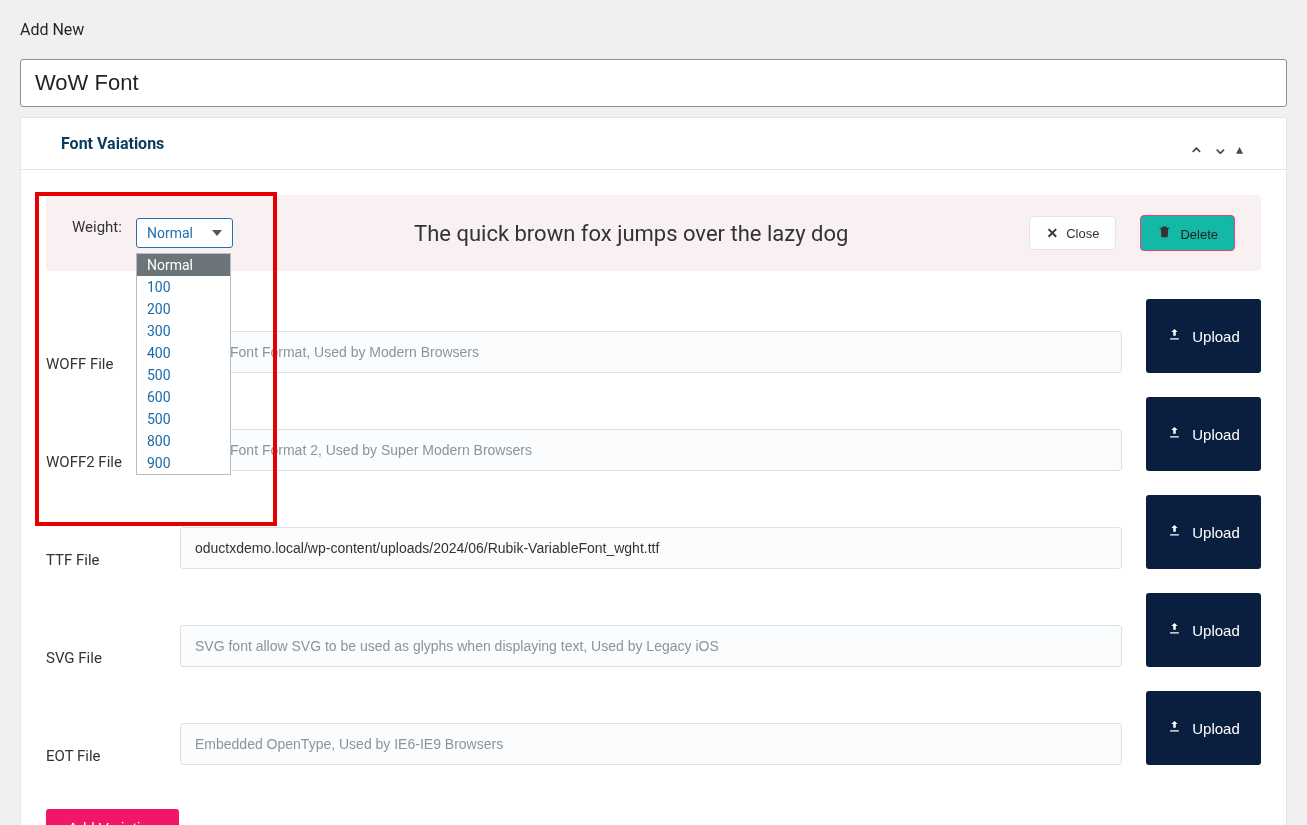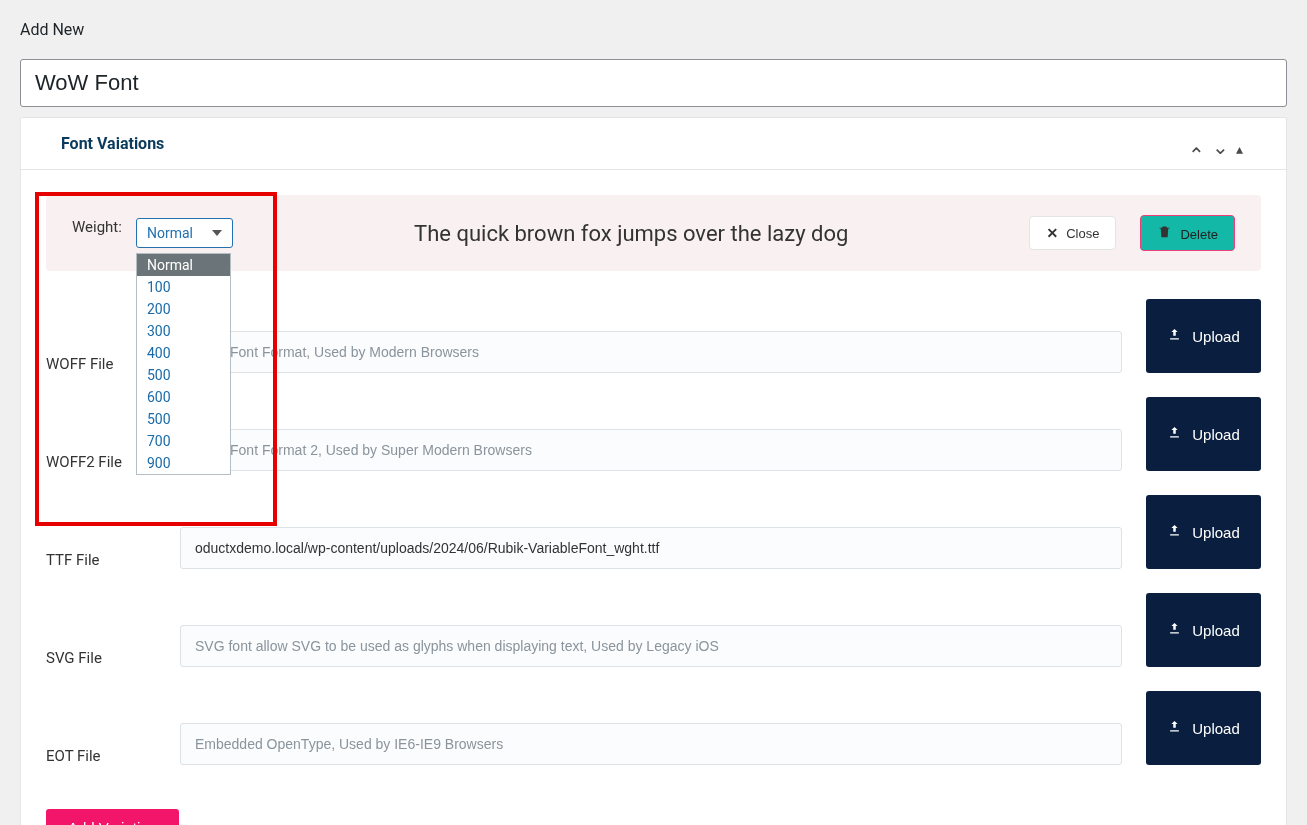--- a/index.html
+++ b/index.html
@@ -225,21 +225,21 @@
           </div>
           <div class="dropdown-list" id="weight-dropdown">
               <div class="dropdown-item selected">Normal</div>
               <div class="dropdown-item">100</div>
               <div class="dropdown-item">200</div>
               <div class="dropdown-item">300</div>
               <div class="dropdown-item">400</div>
               <div class="dropdown-item">500</div>
               <div class="dropdown-item">600</div>
               <div class="dropdown-item">500</div>
-              <div class="dropdown-item">700</div>
+              <div class="dropdown-item">800</div>
               <div class="dropdown-item">900</div>
             </div>
         </div>
       </div>
       <div class="preview-text">The quick brown fox jumps over the lazy dog</div>
       <button class="btn btn-close">
         <span class="icon-x"></span>
         <span>Close</span>
       </button>
       <button class="btn btn-delete">

